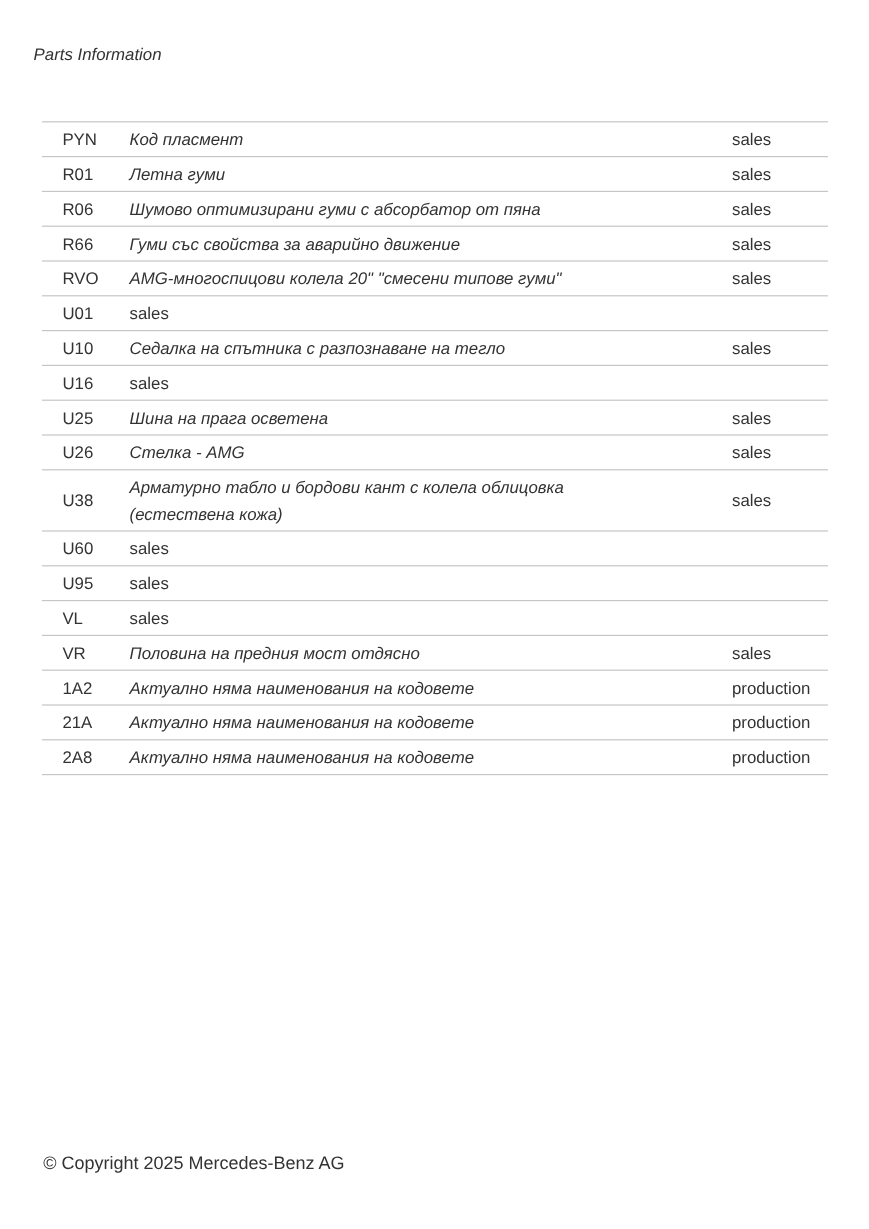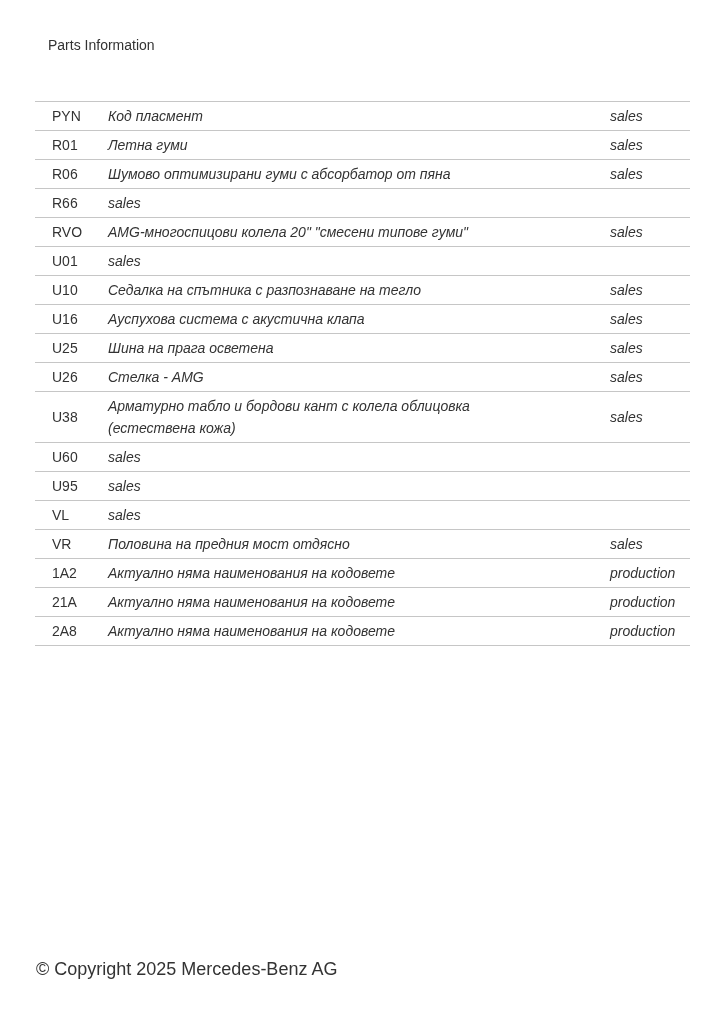--- a/index.html
+++ b/index.html
@@ -11,25 +11,26 @@
     position: relative;
     width: 724px;
     height: 1024px;
     background: #ffffff;
     font-family: "Liberation Sans", sans-serif;
     color: #333333;
     overflow: hidden;
   }
   .page-title {
     position: absolute;
-    left: 48px;
+    left: 28px;
     top: 37px;
     font-size: 14px;
     line-height: 16px;
     color: #333333;
+    font-style: italic;
   }
   .parts-table {
     position: absolute;
     left: 35px;
     top: 101px;
     width: 655px;
     border-bottom: 1px solid #c6c6c6;
   }
   .parts-row {
     display: flex;
@@ -53,27 +54,26 @@
     flex: 0 0 502px;
   }
   .cell-desc .desc-text {
     display: block;
     max-width: 452px;
     font-style: italic;
   }
   .cell-status {
     width: 80px;
     flex: 0 0 80px;
-    font-style: italic;
   }
   .page-footer {
     position: absolute;
     left: 36px;
     top: 961px;
-    font-size: 18px;
+    font-size: 15px;
     line-height: 17px;
     color: #333333;
   }
 </style>
 </head>
 <body>
 
 <div class="page">
 
   <div class="page-title">Parts Information</div>
@@ -98,20 +98,23 @@
   <div class="parts-row">
     <div class="cell cell-code">R06</div>
     <div class="cell cell-desc">
       <span class="desc-text">Шумово оптимизирани гуми с абсорбатор от пяна</span>
     </div>
     <div class="cell cell-status">sales</div>
   </div>
 
   <div class="parts-row">
     <div class="cell cell-code">R66</div>
+    <div class="cell cell-desc">
+      <span class="desc-text">Гуми със свойства за аварийно движение</span>
+    </div>
     <div class="cell cell-status">sales</div>
   </div>
 
   <div class="parts-row">
     <div class="cell cell-code">RVO</div>
     <div class="cell cell-desc">
       <span class="desc-text">AMG-многоспицови колела 20" "смесени типове гуми"</span>
     </div>
     <div class="cell cell-status">sales</div>
   </div>
@@ -124,23 +127,20 @@
   <div class="parts-row">
     <div class="cell cell-code">U10</div>
     <div class="cell cell-desc">
       <span class="desc-text">Седалка на спътника с разпознаване на тегло</span>
     </div>
     <div class="cell cell-status">sales</div>
   </div>
 
   <div class="parts-row">
     <div class="cell cell-code">U16</div>
-    <div class="cell cell-desc">
-      <span class="desc-text">Ауспухова система с акустична клапа</span>
-    </div>
     <div class="cell cell-status">sales</div>
   </div>
 
   <div class="parts-row">
     <div class="cell cell-code">U25</div>
     <div class="cell cell-desc">
       <span class="desc-text">Шина на прага осветена</span>
     </div>
     <div class="cell cell-status">sales</div>
   </div>

